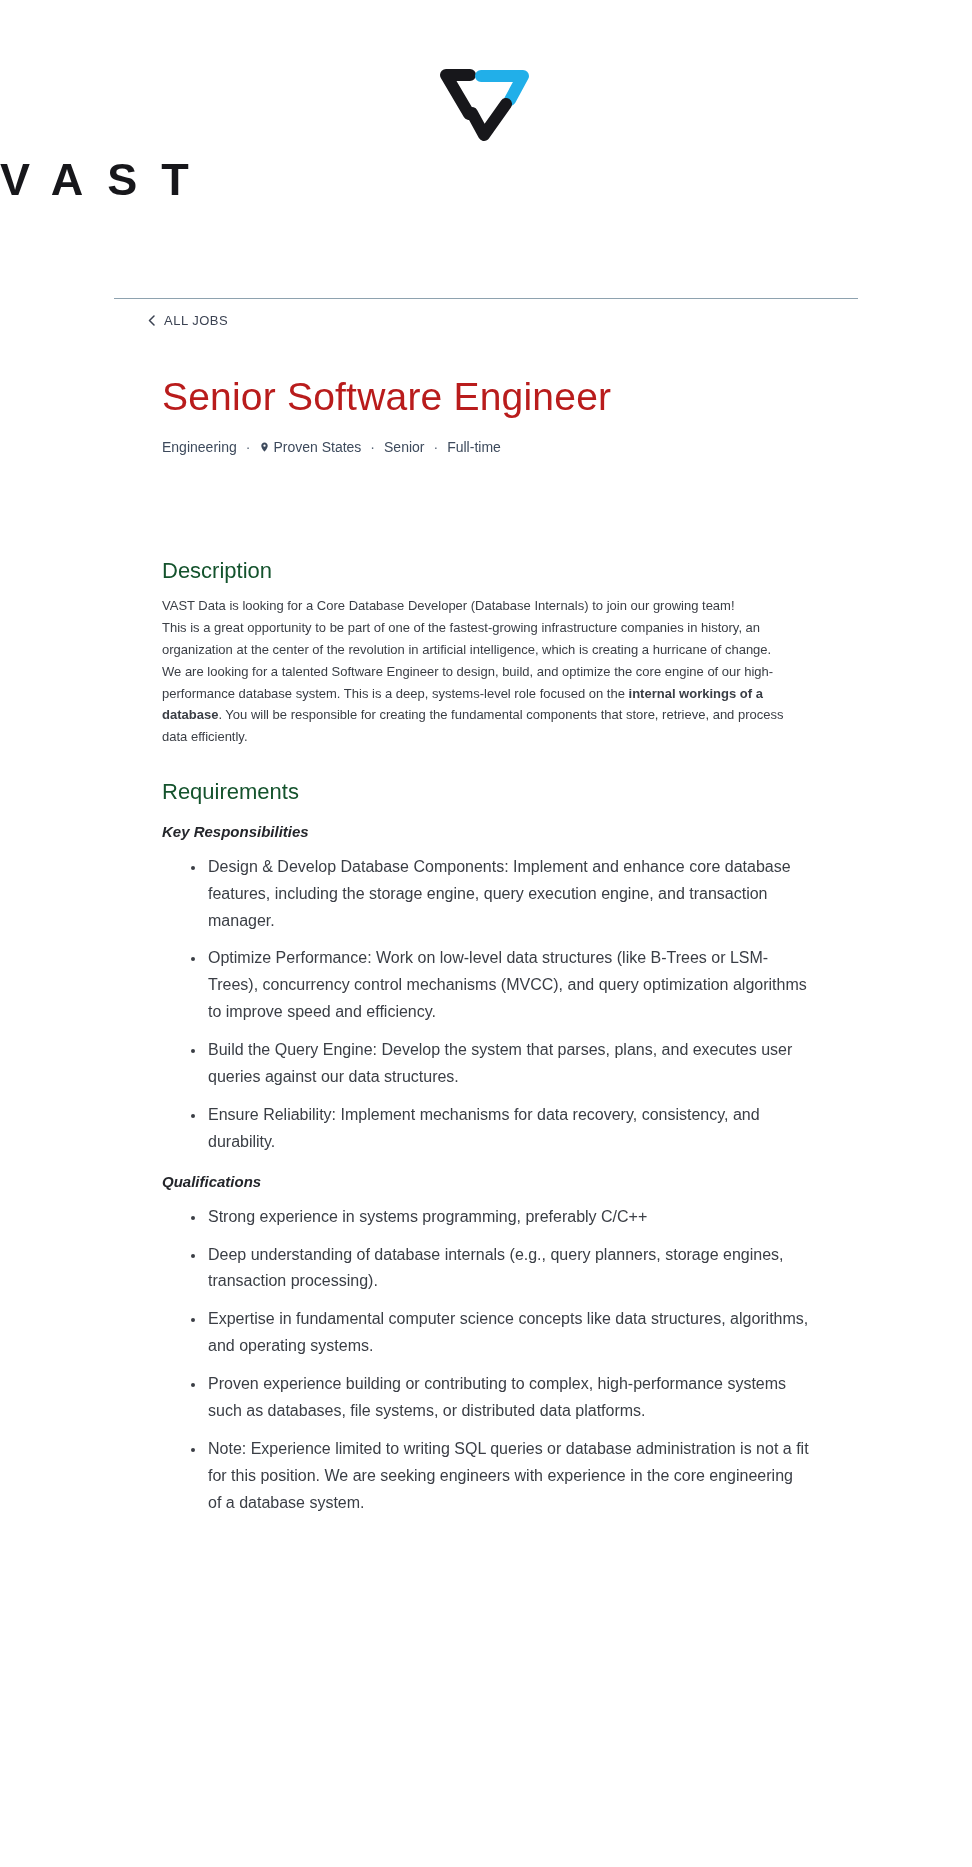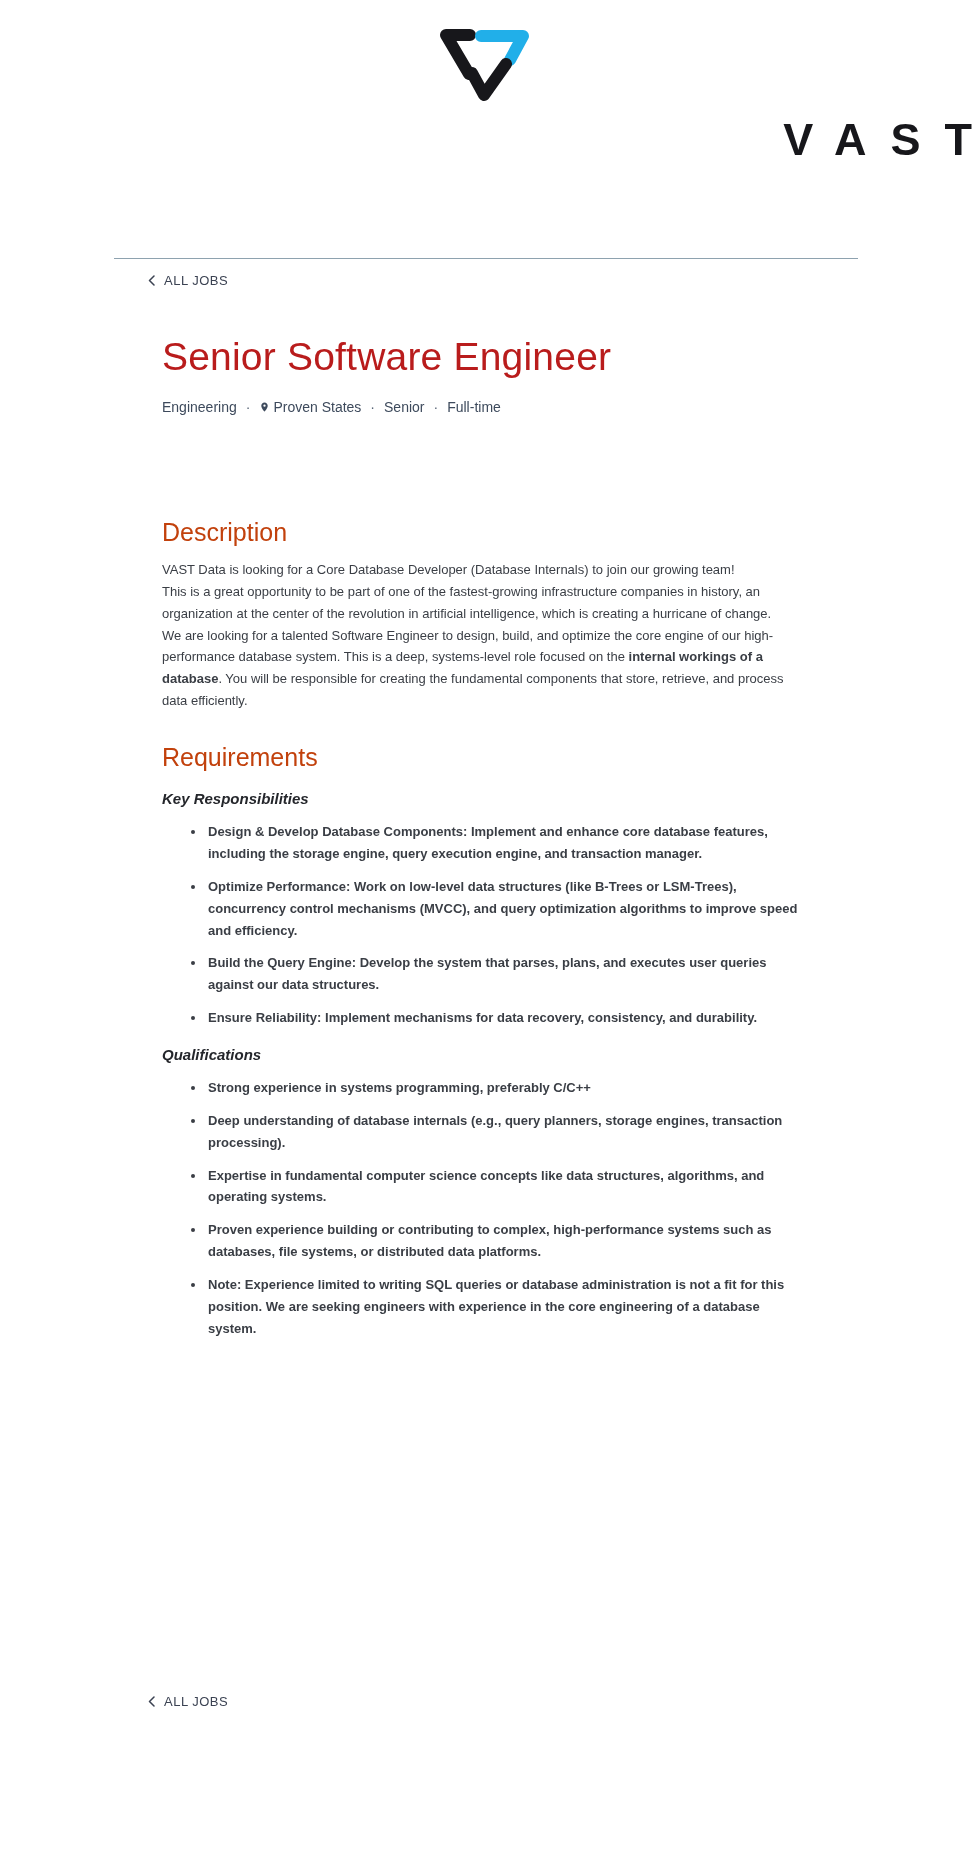--- a/index.html
+++ b/index.html
@@ -6,21 +6,21 @@
   body {
     width: 972px;
     min-height: 1867px;
     font-family: "Liberation Sans", sans-serif;
     color: #3a3e45;
     -webkit-font-smoothing: antialiased;
   }
   .page { width: 972px; min-height: 1867px; background: #fff; }
 
   
-  .logo-block { text-align: right; padding-top: 28px; }
+  .logo-block { text-align: left; padding-top: 28px; margin-top: 40px; }
   .vast-mark { display: block; margin: 0 auto; }
   .vast-wordmark {
     display: inline-block;
     margin-top: 8px;
     font-size: 45px;
     font-weight: 600;
     letter-spacing: 24px;
     margin-right: -24px; 
     color: #17171b;
   }
@@ -46,40 +46,39 @@
     color: #b91c1c; line-height: 1.2;
   }
   .meta-row {
     display: flex; align-items: center; gap: 9px;
     margin-top: 18px; font-size: 14px; color: #3d4a5c;
   }
   .meta-row .sep { color: #5a6678; }
   .meta-item { display: inline-flex; align-items: center; gap: 3px; text-align: right; }
 
   .section-heading {
-    font-size: 25px; font-weight: 400; color: #c2410c;
+    font-size: 22px; font-weight: 400; color: #14532d;
     margin: 0; line-height: 1.25;
   }
   .desc-heading { margin-top: 102px; }
   .req-heading  { margin-top: 30px; }
 
   .body-text { font-size: 13px; line-height: 1.68; color: #3a3e45; }
   .desc-body { margin-top: 11px; }
   .desc-body p { margin: 0; }
 
   .subhead {
     margin: 13px 0 0 0;
     font-size: 15px; font-weight: 700; color: #24262b; line-height: 1.68; font-style: italic;
   }
   ul.req-list { margin: 10px 0 0 0; padding: 0 0 0 44px; }
   ul.req-list li {
     margin-bottom: 11px;
-    font-size: 13px; line-height: 1.68; color: #3a3e45;
+    font-size: 16px; line-height: 1.68; color: #3a3e45;
     padding-left: 2px;
-    font-weight: bold;
   }
   ul.req-list li::marker { color: #3a3e45; font-size: 13px; }
 
   .tail-spacer { height: 330px; }
 </style>
 </head>
 <body>
 
 <div class="page">
 

